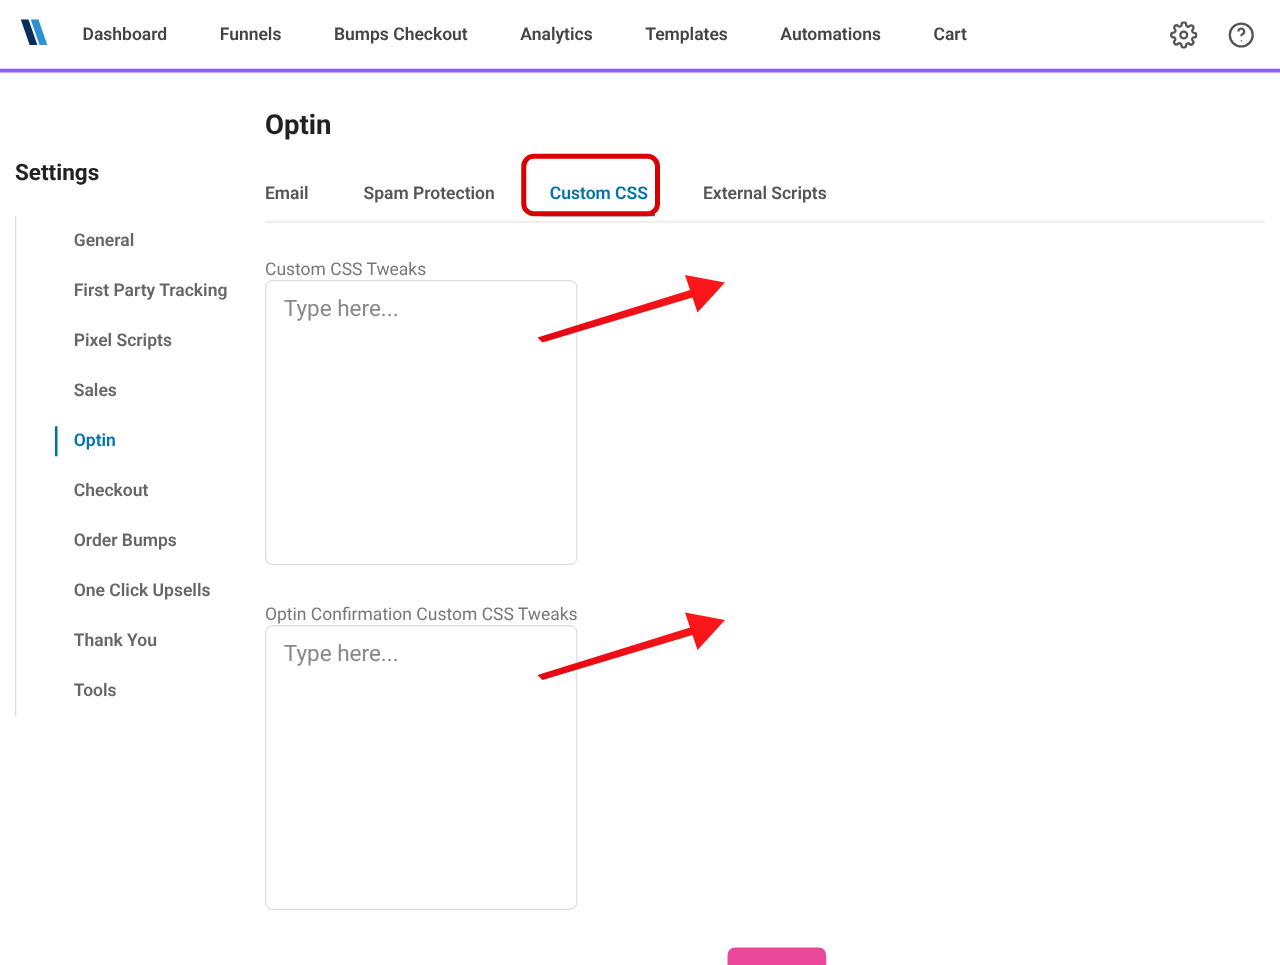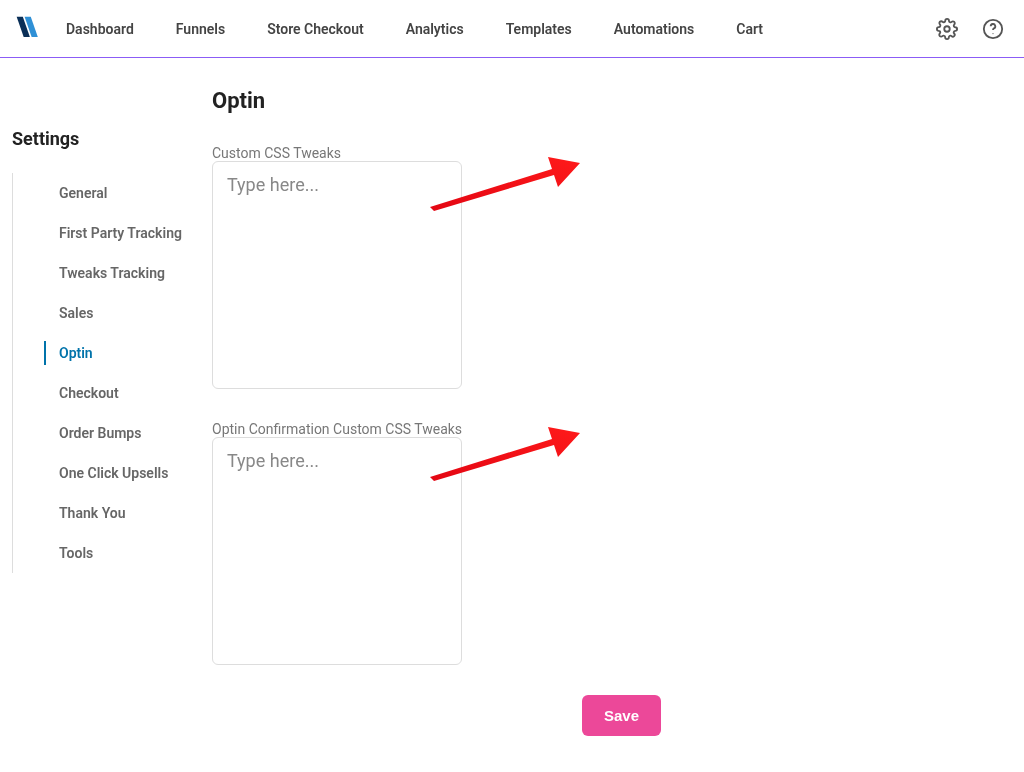--- a/index.html
+++ b/index.html
@@ -1,19 +1,19 @@
 <!DOCTYPE html>
 <html><head>
   <meta charset="utf-8">
   <style>
     * { box-sizing: border-box; margin: 0; padding: 0; }
     body { font-family: -apple-system, BlinkMacSystemFont, "Segoe UI", Roboto, sans-serif; background: #fff; color: #333; }
 
     
-    .topnav { display: flex; align-items: center; height: 58px; padding: 0 20px 0 12px; border-bottom: 1px solid #8b5cf6; }
+    .topnav { display: flex; align-items: center; height: 58px; padding: 0 20px 0 12px; border-bottom: 3px solid #8b5cf6; }
     .logo { width: 34px; height: 34px; margin-right: 20px; display: flex; align-items: center; justify-content: center; }
     .nav-items { display: flex; gap: 42px; flex: 1; }
     .nav-item { font-size: 14px; font-weight: 600; color: #444; cursor: pointer; }
     .nav-icons { display: flex; gap: 24px; align-items: center; }
     .nav-icon { width: 22px; height: 22px; color: #555; cursor: pointer; }
 
     
     .content { display: flex; padding: 30px 12px 40px 12px; gap: 20px; }
 
     .sidebar { width: 180px; flex-shrink: 0; margin-top: 40px; }
@@ -51,21 +51,21 @@
 <div class="topnav">
   <div class="logo">
     <svg viewBox="0 0 34 34" width="30" height="30">
       <polygon points="3,3 10,3 18,26 11,26" fill="#0a2f57"></polygon>
       <polygon points="12,3 19,3 27,26 20,26" fill="#2f90d6"></polygon>
     </svg>
   </div>
   <div class="nav-items">
     <div class="nav-item">Dashboard</div>
     <div class="nav-item">Funnels</div>
-    <div class="nav-item">Store Checkout</div>
+    <div class="nav-item">Bumps Checkout</div>
     <div class="nav-item">Analytics</div>
     <div class="nav-item">Templates</div>
     <div class="nav-item">Automations</div>
     <div class="nav-item">Cart</div>
   </div>
   <div class="nav-icons">
     <span class="nav-icon">
       <svg viewBox="0 0 24 24" width="22" height="22" fill="none" stroke="currentColor" stroke-width="2">
         <circle cx="12" cy="12" r="3"></circle>
         <path d="M19.4 15a1.7 1.7 0 0 0 .34 1.87l.06.06a2 2 0 1 1-2.83 2.83l-.06-.06a1.7 1.7 0 0 0-1.87-.34 1.7 1.7 0 0 0-1.03 1.56V21a2 2 0 1 1-4 0v-.09a1.7 1.7 0 0 0-1.11-1.56 1.7 1.7 0 0 0-1.87.34l-.06.06a2 2 0 1 1-2.83-2.83l.06-.06a1.7 1.7 0 0 0 .34-1.87 1.7 1.7 0 0 0-1.56-1.03H3a2 2 0 1 1 0-4h.09a1.7 1.7 0 0 0 1.56-1.11 1.7 1.7 0 0 0-.34-1.87l-.06-.06a2 2 0 1 1 2.83-2.83l.06.06a1.7 1.7 0 0 0 1.87.34h.08A1.7 1.7 0 0 0 10.12 3.1V3a2 2 0 1 1 4 0v.09a1.7 1.7 0 0 0 1.03 1.56 1.7 1.7 0 0 0 1.87-.34l.06-.06a2 2 0 1 1 2.83 2.83l-.06.06a1.7 1.7 0 0 0-.34 1.87v.08a1.7 1.7 0 0 0 1.56 1.03H21a2 2 0 1 1 0 4h-.09a1.7 1.7 0 0 0-1.56 1.03z"></path>
@@ -81,34 +81,41 @@
   </div>
 </div>
 
 <div class="content">
 
   <div class="sidebar">
     <div class="sidebar-title">Settings</div>
     <div class="sidebar-list">
       <div class="sidebar-item">General</div>
       <div class="sidebar-item">First Party Tracking</div>
-      <div class="sidebar-item">Tweaks Tracking</div>
+      <div class="sidebar-item">Pixel Scripts</div>
       <div class="sidebar-item">Sales</div>
       <div class="sidebar-item active">Optin</div>
       <div class="sidebar-item">Checkout</div>
       <div class="sidebar-item">Order Bumps</div>
       <div class="sidebar-item">One Click Upsells</div>
       <div class="sidebar-item">Thank You</div>
       <div class="sidebar-item">Tools</div>
     </div>
   </div>
 
   <div class="main">
     <div class="page-title">Optin</div>
 
+    <div class="tabs">
+      <div class="tab">Email</div>
+      <div class="tab">Spam Protection</div>
+      <div class="tab active">Custom CSS</div>
+      <div class="tab">External Scripts</div>
+      <div class="tab-highlight-box" style="left:205px; top:-18px; width:111px; height:50px;"></div>
+    </div>
 
     <div class="field-row">
       <div class="field-label">Custom CSS Tweaks</div>
       <div class="field-control">
         <textarea class="textarea" placeholder="Type here..." style=""></textarea>
       </div>
       <svg class="arrow" style="left:218px; top:10px;" width="150" height="60" viewBox="0 0 150 60">
         <defs>
             <linearGradient id="g1" x1="0" y1="1" x2="1" y2="0">
               <stop offset="0" stop-color="#e30613"></stop>

